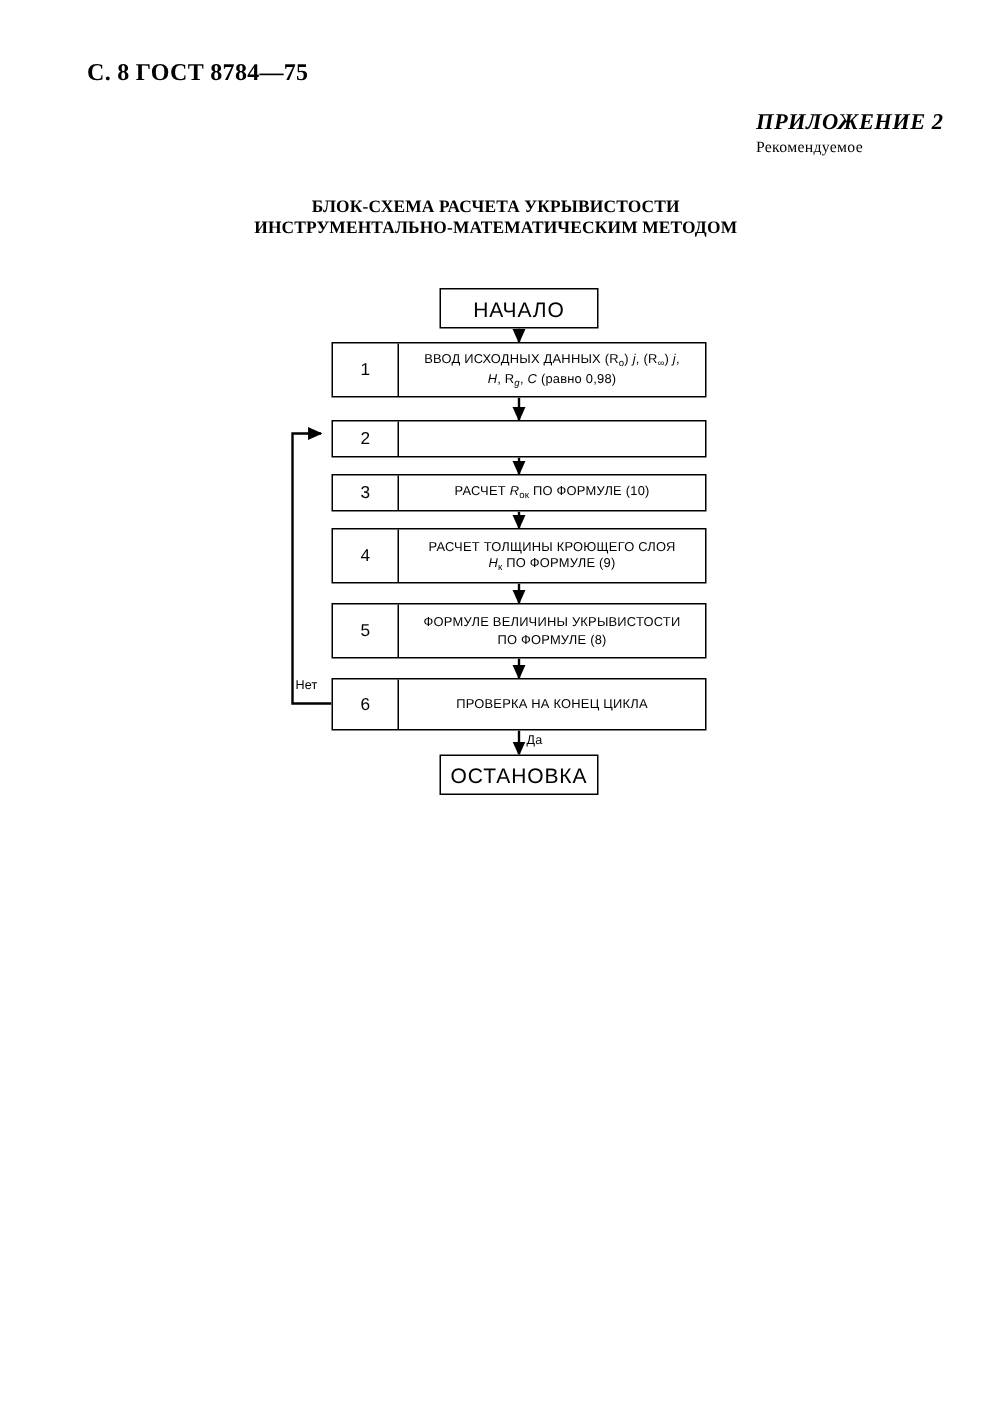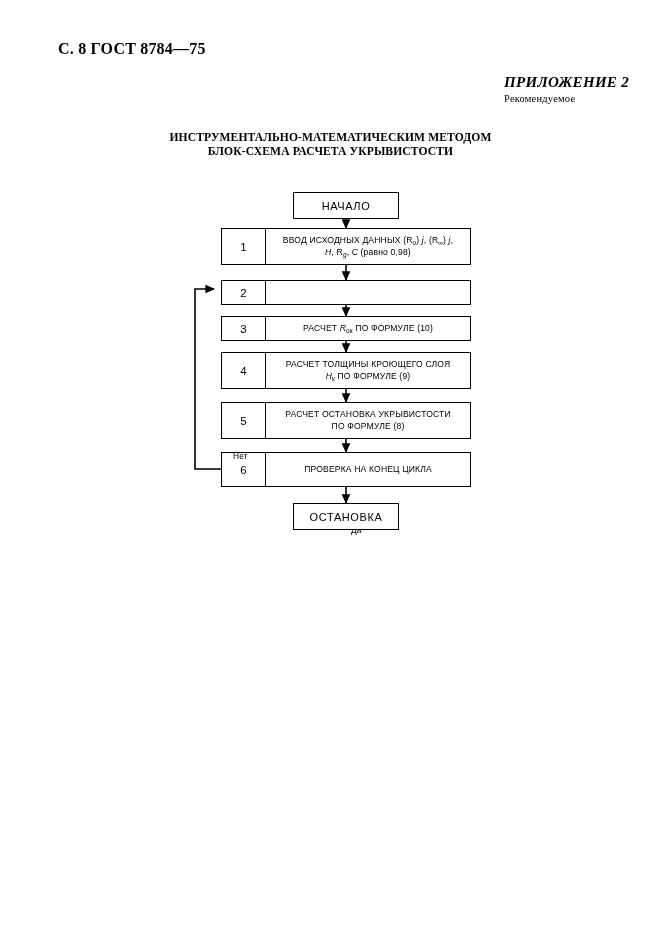--- a/index.html
+++ b/index.html
@@ -110,21 +110,21 @@
     padding: 0 4px;
   }
   .terminator {
     position: absolute;
     box-sizing: border-box;
     border: 1.8px solid #000;
     background: #fff;
     display: flex;
     align-items: center;
     justify-content: center;
-    font-size: 11px;
+    font-size: 14px;
     letter-spacing: 0.6px;
   }
 
   .it { font-style: italic; }
   sub {
     font-size: 6.4px;
     vertical-align: baseline;
     position: relative;
     top: 2.2px;
   }
@@ -141,22 +141,22 @@
 <body>
 
 <div class="page-header">С. 8 ГОСТ 8784—75</div>
 
 <div class="annex">
   <div class="annex-title">ПРИЛОЖЕНИЕ 2</div>
   <div class="annex-sub">Рекомендуемое</div>
 </div>
 
 <div class="doc-title">
+  <span class="line">БЛОК-СХЕМА РАСЧЕТА УКРЫВИСТОСТИ</span>
   <span class="line">ИНСТРУМЕНТАЛЬНО-МАТЕМАТИЧЕСКИМ МЕТОДОМ</span>
-  <span class="line">БЛОК-СХЕМА РАСЧЕТА УКРЫВИСТОСТИ</span>
 </div>
 
 <div class="flowchart">
 
   <svg class="fc-svg" viewBox="0 0 661 936">
     <defs>
       <marker id="arrow" markerWidth="8" markerHeight="8" refX="5.4" refY="3" orient="auto" markerUnits="strokeWidth">
         <path d="M0,0.3 L6,3 L0,5.7 z" fill="#000"></path>
       </marker>
     </defs>
@@ -218,29 +218,29 @@
           <span class="it">H</span><sub>к</sub><span> ПО ФОРМУЛЕ (9)</span>
         </div>
       </div>
     </div>
   </div>
 
   <div class="node" style="left:221px; top:402px; width:250px; height:37px;">
     <div class="node-num">5</div>
     <div class="node-body">
       <div>
-        <div>РАСЧЕТ ОСТАНОВКА УКРЫВИСТОСТИ</div>
+        <div>ФОРМУЛЕ ВЕЛИЧИНЫ УКРЫВИСТОСТИ</div>
         <div>ПО ФОРМУЛЕ (8)</div>
       </div>
     </div>
   </div>
 
   <div class="node" style="left:221px; top:452px; width:250px; height:35px;">
     <div class="node-num">6</div>
     <div class="node-body">ПРОВЕРКА НА КОНЕЦ ЦИКЛА</div>
   </div>
 
-  <div class="edge-label" style="left:197px; top:451px;padding-left:36px;">Нет</div>
-  <div class="edge-label" style="left:351px; top:488px;margin-top:37px;">Да</div>
+  <div class="edge-label" style="left:197px; top:451px;">Нет</div>
+  <div class="edge-label" style="left:351px; top:488px;">Да</div>
 
   <div class="terminator" style="left:293px; top:503px; width:106px; height:27px;">ОСТАНОВКА</div>
 
 </div>
 
 </body></html>

